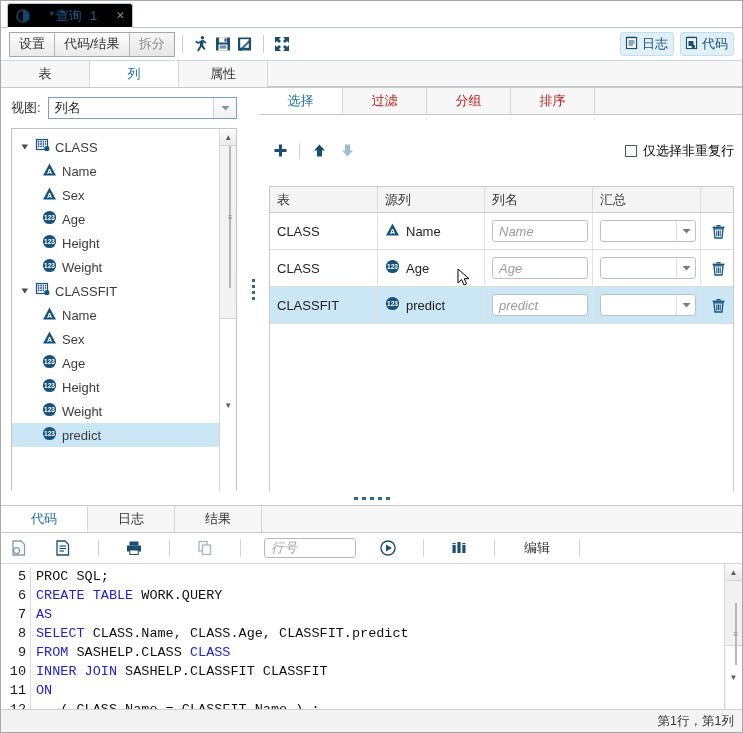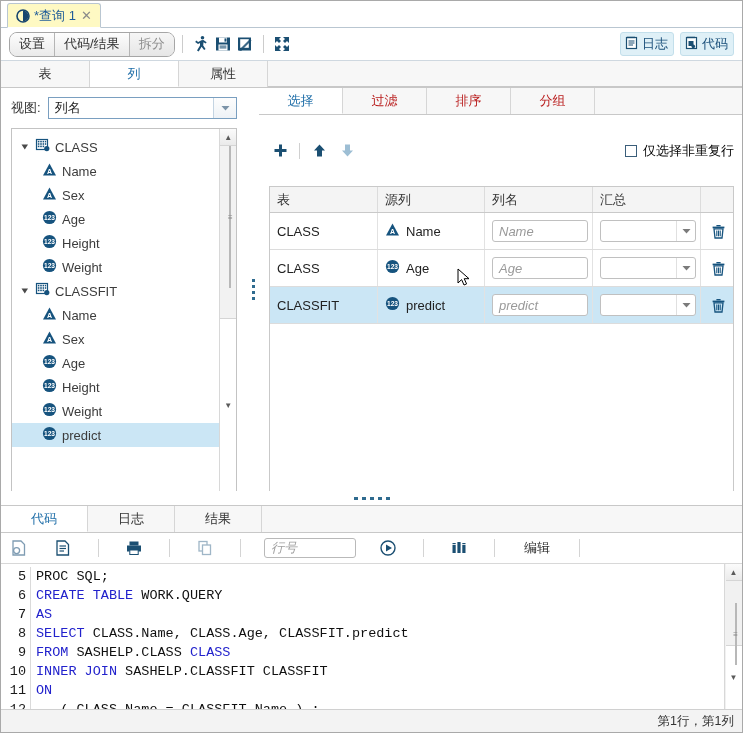--- a/index.html
+++ b/index.html
@@ -29,29 +29,30 @@
     display: flex;
     align-items: flex-end;
     padding-left: 6px;
     box-sizing: border-box;
     flex: 0 0 auto;
   }
   .doctab {
     height: 25px;
     display: flex;
     align-items: center;
-    gap: 4px;
+    gap: 18px;
     padding: 0 7px 0 8px;
     border: 1px solid #b9c6d1;
     border-bottom: 1px solid #ffffff;
     border-radius: 3px 3px 0 0;
-    background: #fef9c3;
+    background: #000000;
     position: relative;
     top: 1px;
     box-sizing: border-box;
+    font-family: Liberation Mono, monospace;
   }
   .doctab-label {
     color: #1f5c99;
     font-size: 13px;
     white-space: nowrap;
   }
   .doctab-close {
     color: #8a8a8a;
     font-size: 13px;
     font-weight: bold;
@@ -69,21 +70,21 @@
     align-items: center;
     padding: 0 8px 0 8px;
     box-sizing: border-box;
     flex: 0 0 auto;
     border-bottom: 1px solid #cfd8e0;
   }
   .segmented {
     display: flex;
     height: 23px;
     border: 1px solid #a6a6a6;
-    border-radius: 8px;
+    border-radius: 0;
     overflow: hidden;
     background: #f0f0f0;
     box-shadow: inset 0 1px 0 #ffffff;
   }
   .seg-btn {
     display: flex; align-items: center; justify-content: center;
     padding: 0 9px;
     font-size: 13px;
     color: #333;
     background: linear-gradient(#fdfdfd,#eaeaea);
@@ -727,22 +728,22 @@
           <i></i>
           <i></i>
           <i></i>
       </div>
     </div>
 
     <div class="rightpane">
       <div class="rtabs">
         <div class="rtab active">选择</div>
         <div class="rtab">过滤</div>
+        <div class="rtab">分组</div>
         <div class="rtab">排序</div>
-        <div class="rtab">分组</div>
         <div class="rtab-filler"></div>
       </div>
 
       <div class="gridtoolbar">
         <div class="gticon">
           <svg width="15" height="15" viewBox="0 0 15 15">
             <rect x="6" y="1.5" width="3" height="12" fill="#1b4f72"></rect>
             <rect x="1.5" y="6" width="12" height="3" fill="#1b4f72"></rect>
           </svg>
         </div>

